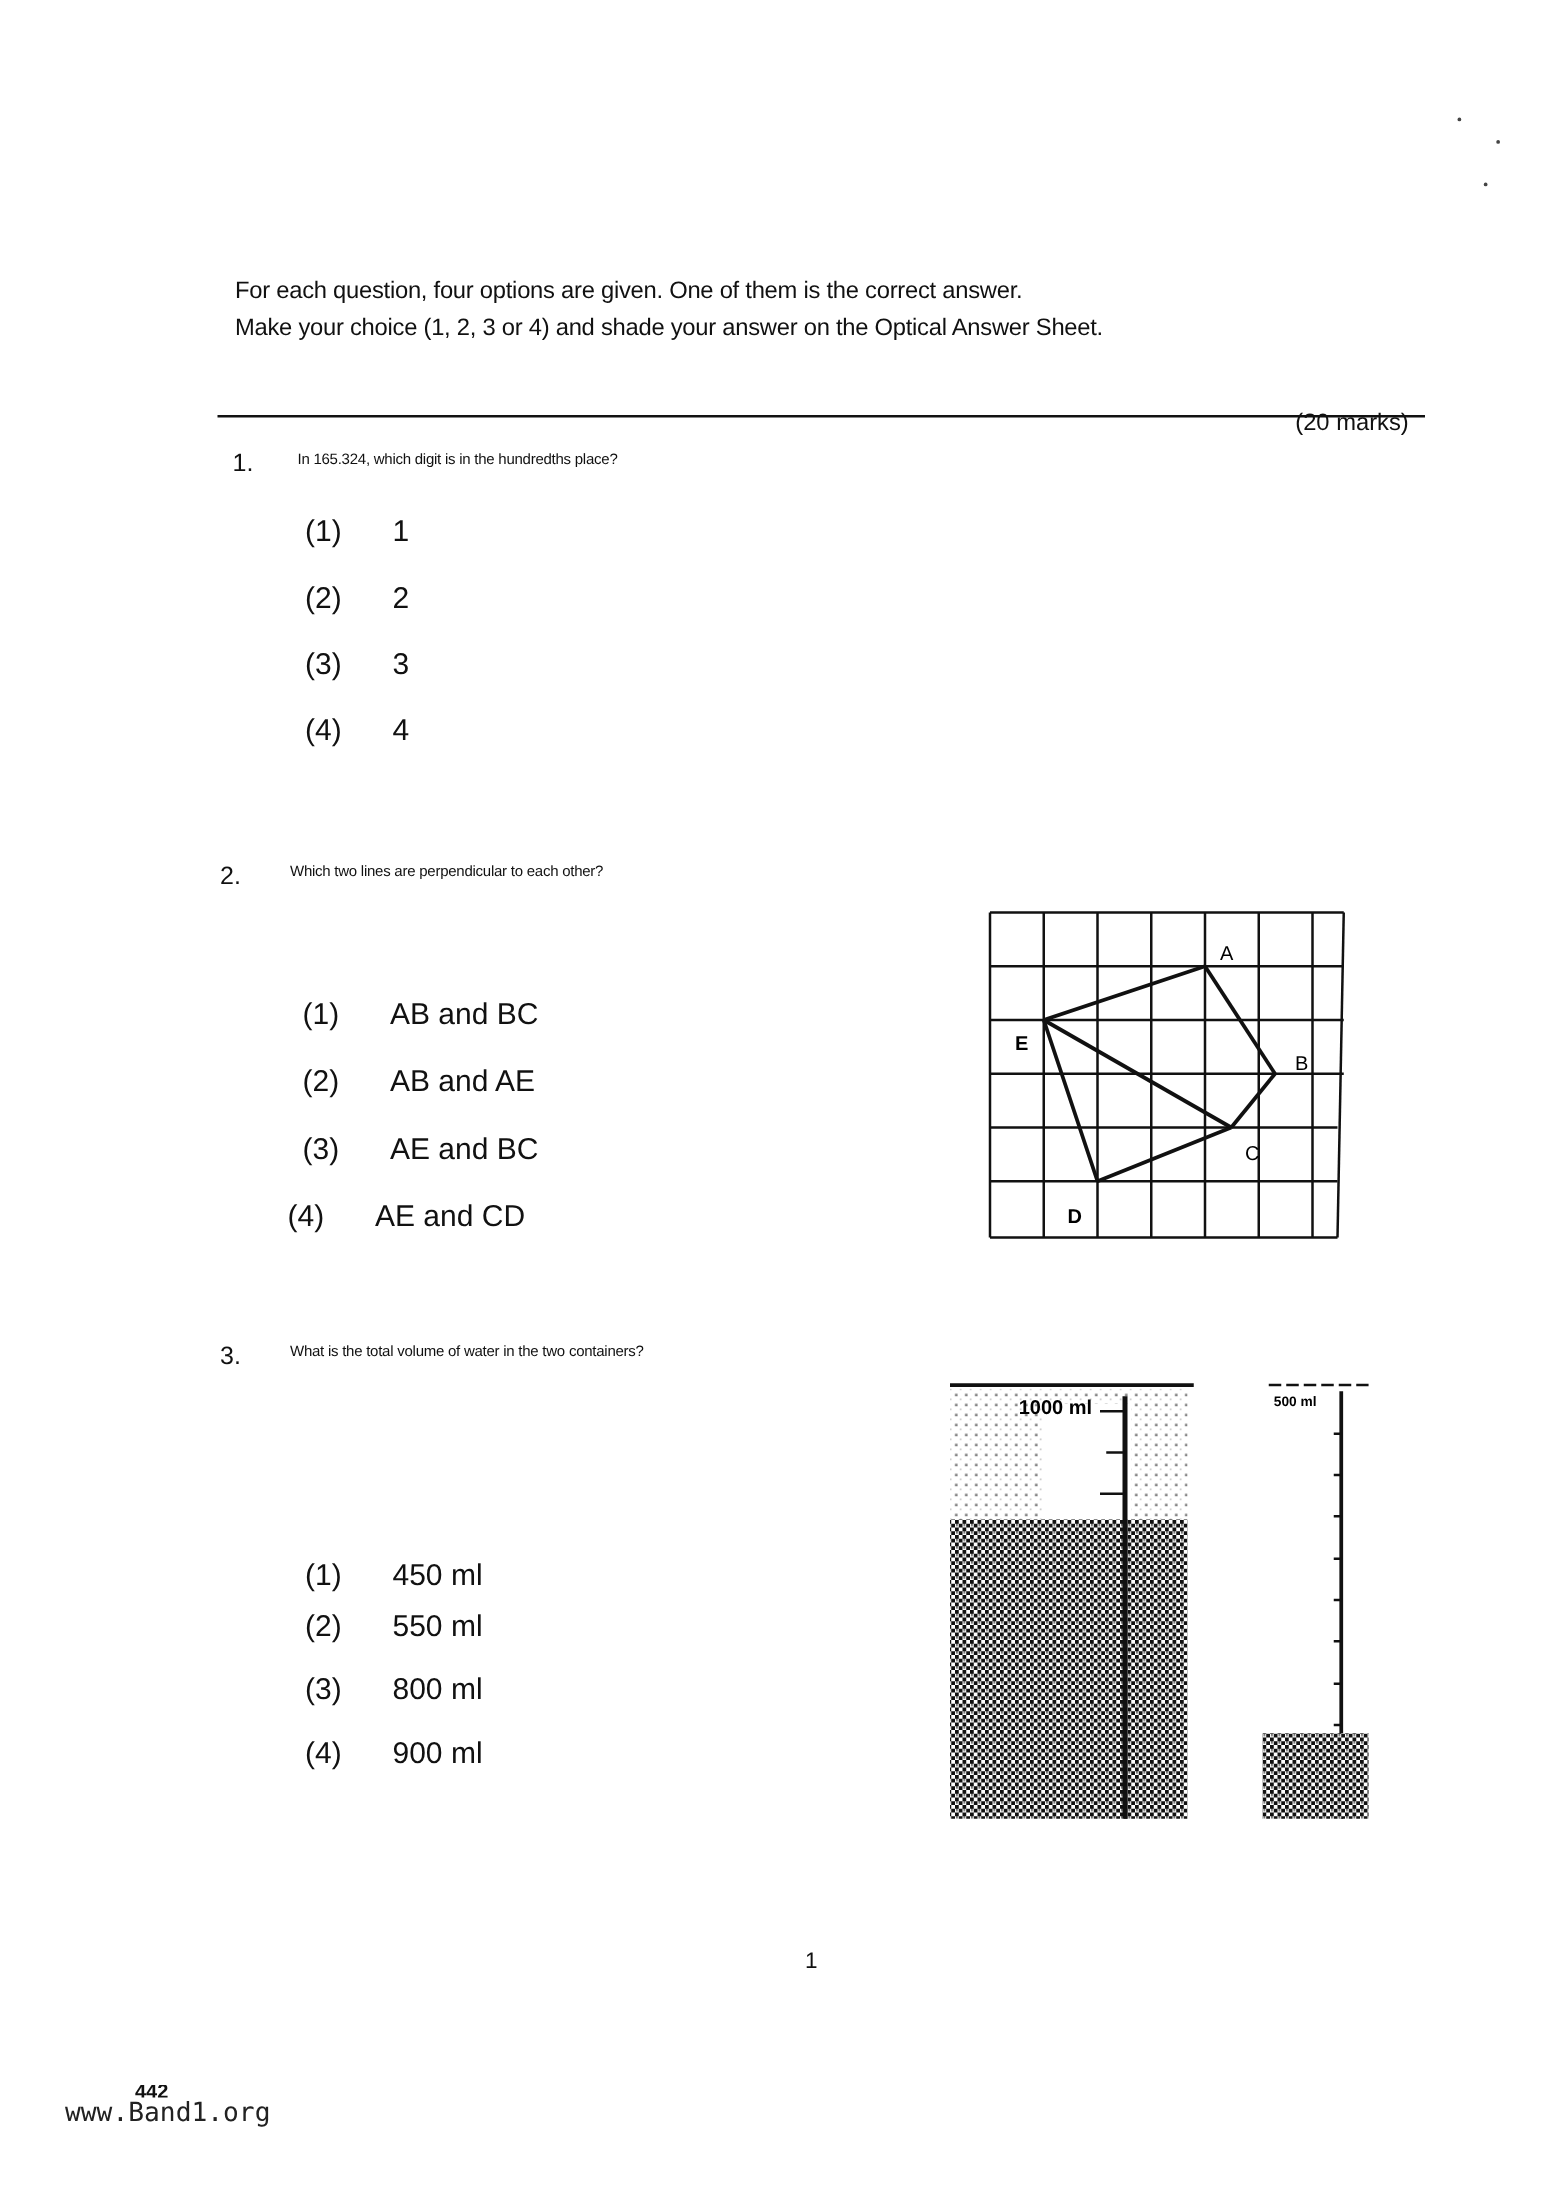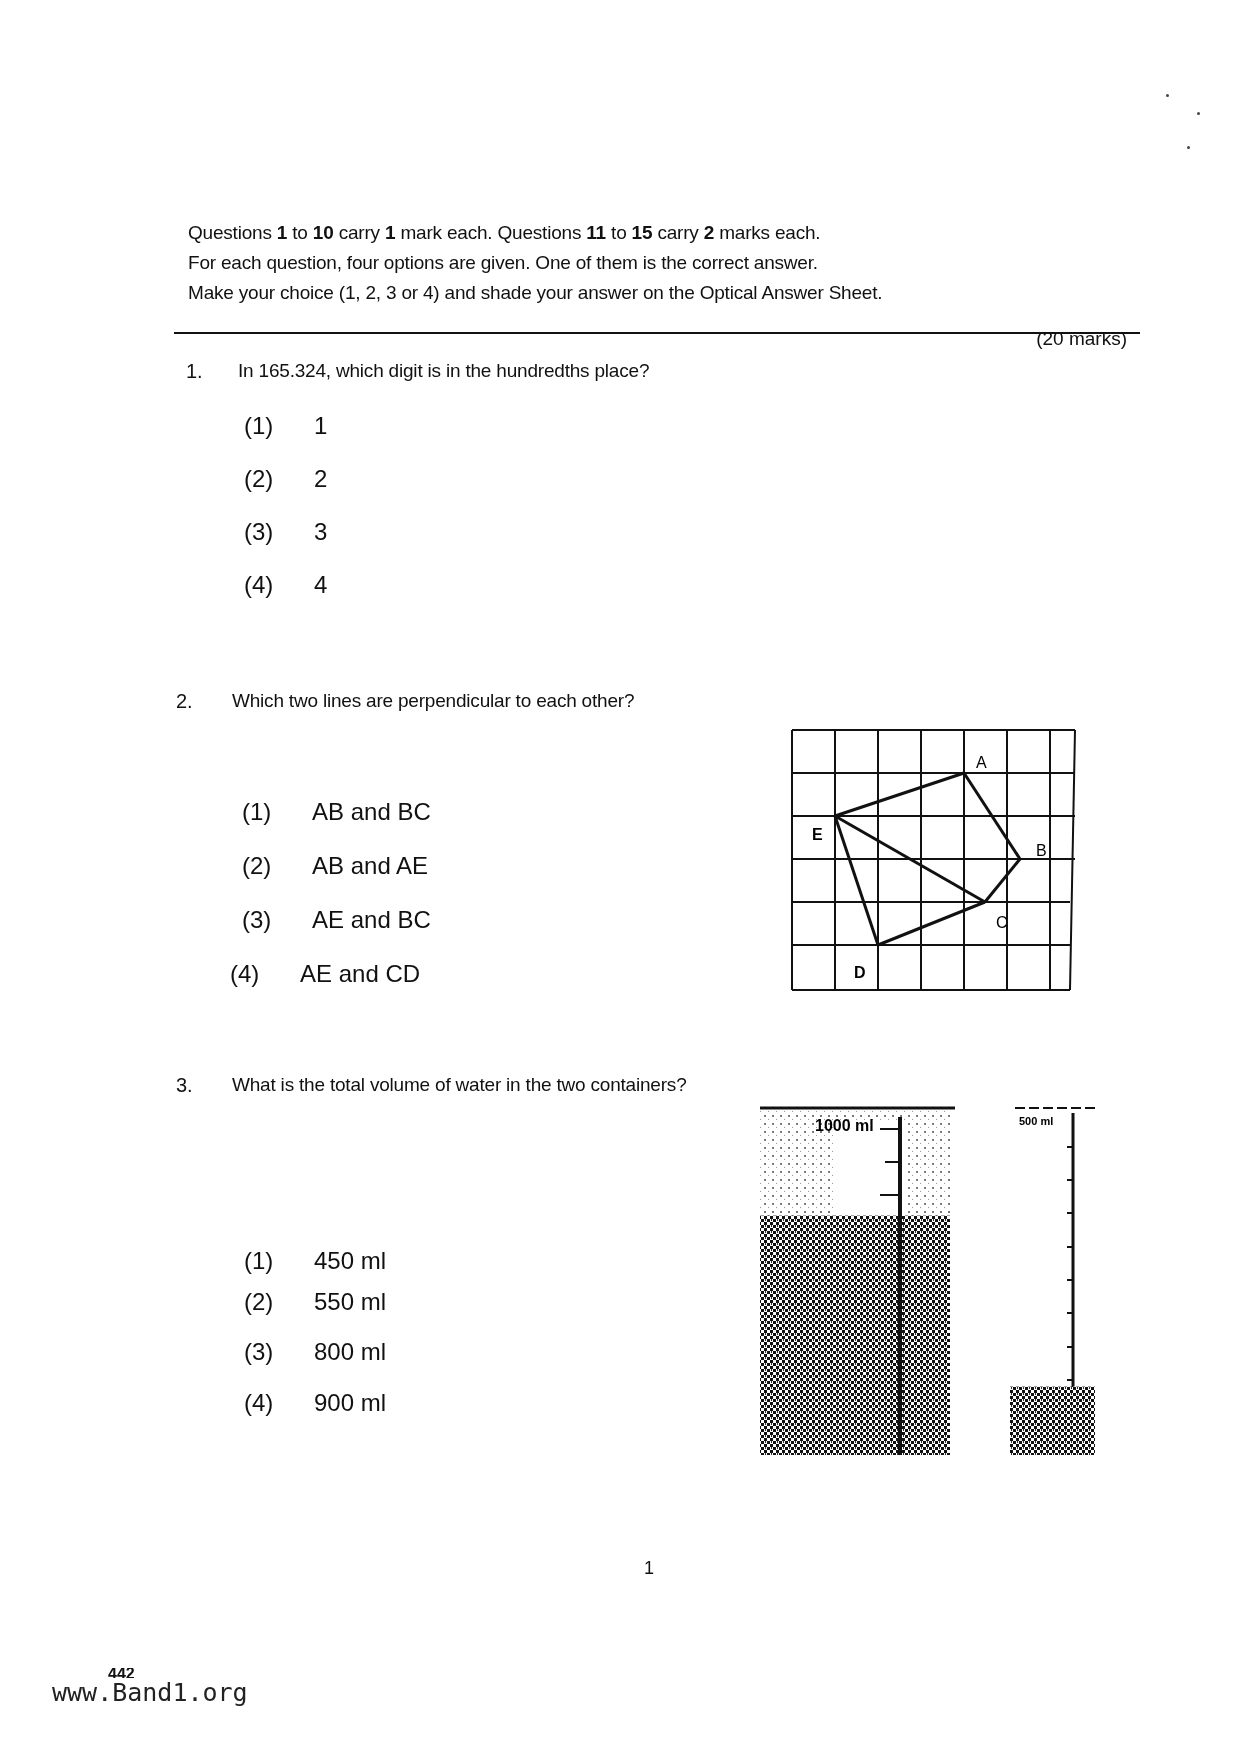--- a/index.html
+++ b/index.html
@@ -4,38 +4,35 @@
   <style>
     html, body { margin: 0; padding: 0; background: #ffffff; }
     body { width: 1239px; height: 1754px; position: relative; overflow: hidden;
            font-family: "Liberation Sans", sans-serif; color: #111; }
     .abs { position: absolute; }
     .instr { font-size: 19px; line-height: 30px; letter-spacing: -0.2px; }
     .instr b { font-weight: bold; }
     .marks { font-size: 19px; }
     .rule { position: absolute; left: 174px; width: 966px; height: 2px; background: #111; }
     .qnum { font-size: 20px; }
-    .qtext { font-size: 19px; letter-spacing: -0.2px; }
+    .qtext { font-size: 12px; letter-spacing: -0.2px; }
     .opt { font-size: 24px; }
     .opt .lbl { display: inline-block; width: 70px; }
     .dot { position: absolute; width: 3px; height: 3px; background: #444; border-radius: 50%; }
     .mono { font-family: "DejaVu Sans Mono", monospace; }
     svg text { font-family: "Liberation Sans", sans-serif; }
   </style>
 </head>
 <body>
 
 <div class="dot" style="left:1166px;top:94px;"></div>
 <div class="dot" style="left:1197px;top:112px;"></div>
 <div class="dot" style="left:1187px;top:146px;"></div>
 
 <div class="abs instr" style="left:188px;top:218px;">
-  <div>
-    <span>Questions </span><b>1</b><span> to </span><b>10</b><span> carry </span><b>1</b><span> mark each. Questions </span><b>11</b><span> to </span><b>15</b><span> carry </span><b>2</b><span> marks each.</span>
-  </div>
   <div>For each question, four options are given. One of them is the correct answer.</div>
   <div>Make your choice (1, 2, 3 or 4) and shade your answer on the Optical Answer Sheet.</div>
 </div>
 <div class="abs marks" style="right:112px;top:300px;margin-top:28px;">(20 marks)</div>
 <div class="rule" style="top:332px;"></div>
 
 <div class="abs qnum" style="left:186px;top:360px;">1.</div>
 <div class="abs qtext" style="left:238px;top:360px;">In 165.324, which digit is in the hundredths place?</div>
 <div class="abs opt" style="left:244px;top:412px;"><span class="lbl">(1)</span><span>1</span></div>
 <div class="abs opt" style="left:244px;top:465px;"><span class="lbl">(2)</span><span>2</span></div>
@@ -125,13 +122,13 @@
     <line x1="312" y1="208" x2="318" y2="208" stroke="#111" stroke-width="2"></line>
     <line x1="312" y1="242" x2="318" y2="242" stroke="#111" stroke-width="2"></line>
     <line x1="312" y1="275" x2="318" y2="275" stroke="#111" stroke-width="2"></line>
     <rect id="small-water" x="255" y="281.6" width="85" height="68.4" fill="url(#water)"></rect>
     <text x="264" y="20" font-size="11" font-weight="bold">500 ml</text>
   </g>
 </svg>
 
 <div class="abs" style="left:644px;top:1558px;font-size:18px;">1</div>
 <div class="abs" style="left:108px;top:1668px;font-size:16px;font-weight:bold;line-height:12px;height:10px;overflow:hidden;">442</div>
-<div class="abs mono" style="left:52px;top:1678px;font-size:25px;color:#222;">www.Band1.org</div>
+<div class="abs mono" style="left:52px;top:1678px;font-size:21px;color:#222;">www.Band1.org</div>
 
 </body></html>

